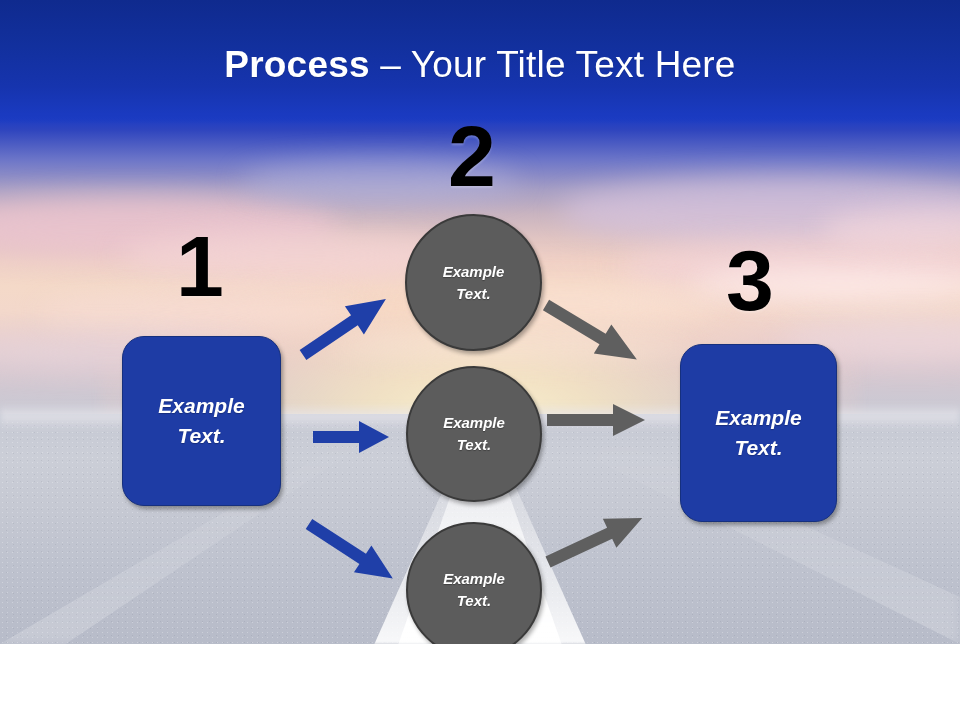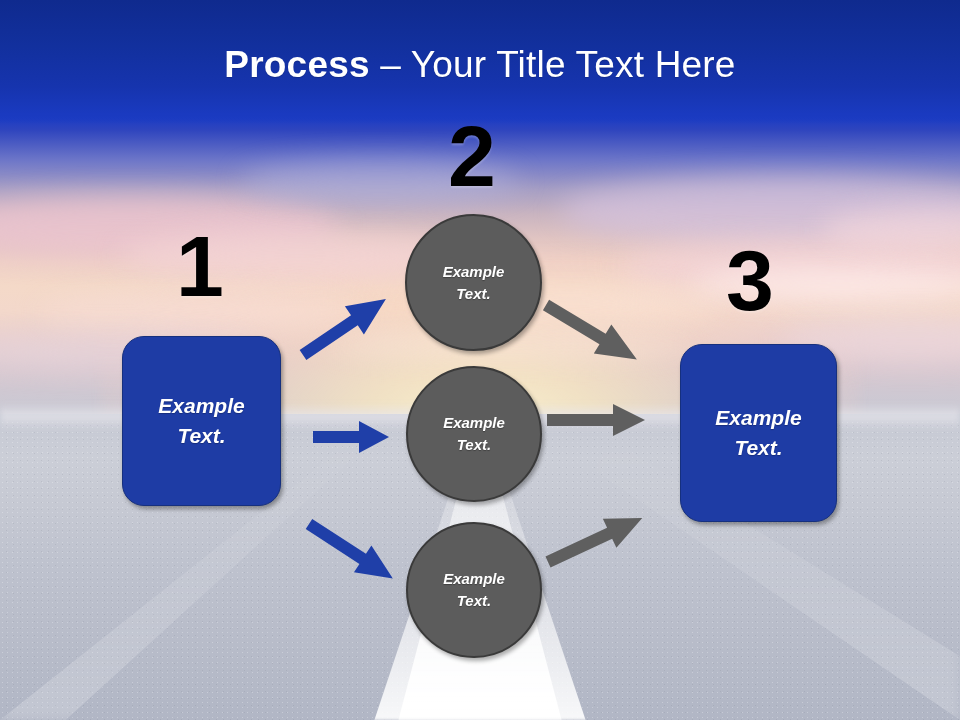--- a/index.html
+++ b/index.html
@@ -8,21 +8,21 @@
     padding: 0;
     background: #ffffff;
   }
   body {
     font-family: "Liberation Sans", sans-serif;
   }
 
   .slide {
     position: relative;
     width: 960px;
-    height: 720px;
+    height: 644px;
     overflow: hidden;
     background: #C8CCD6;
   }
 
   
   .bg {
     position: absolute;
     inset: 0;
     overflow: hidden;
   }

